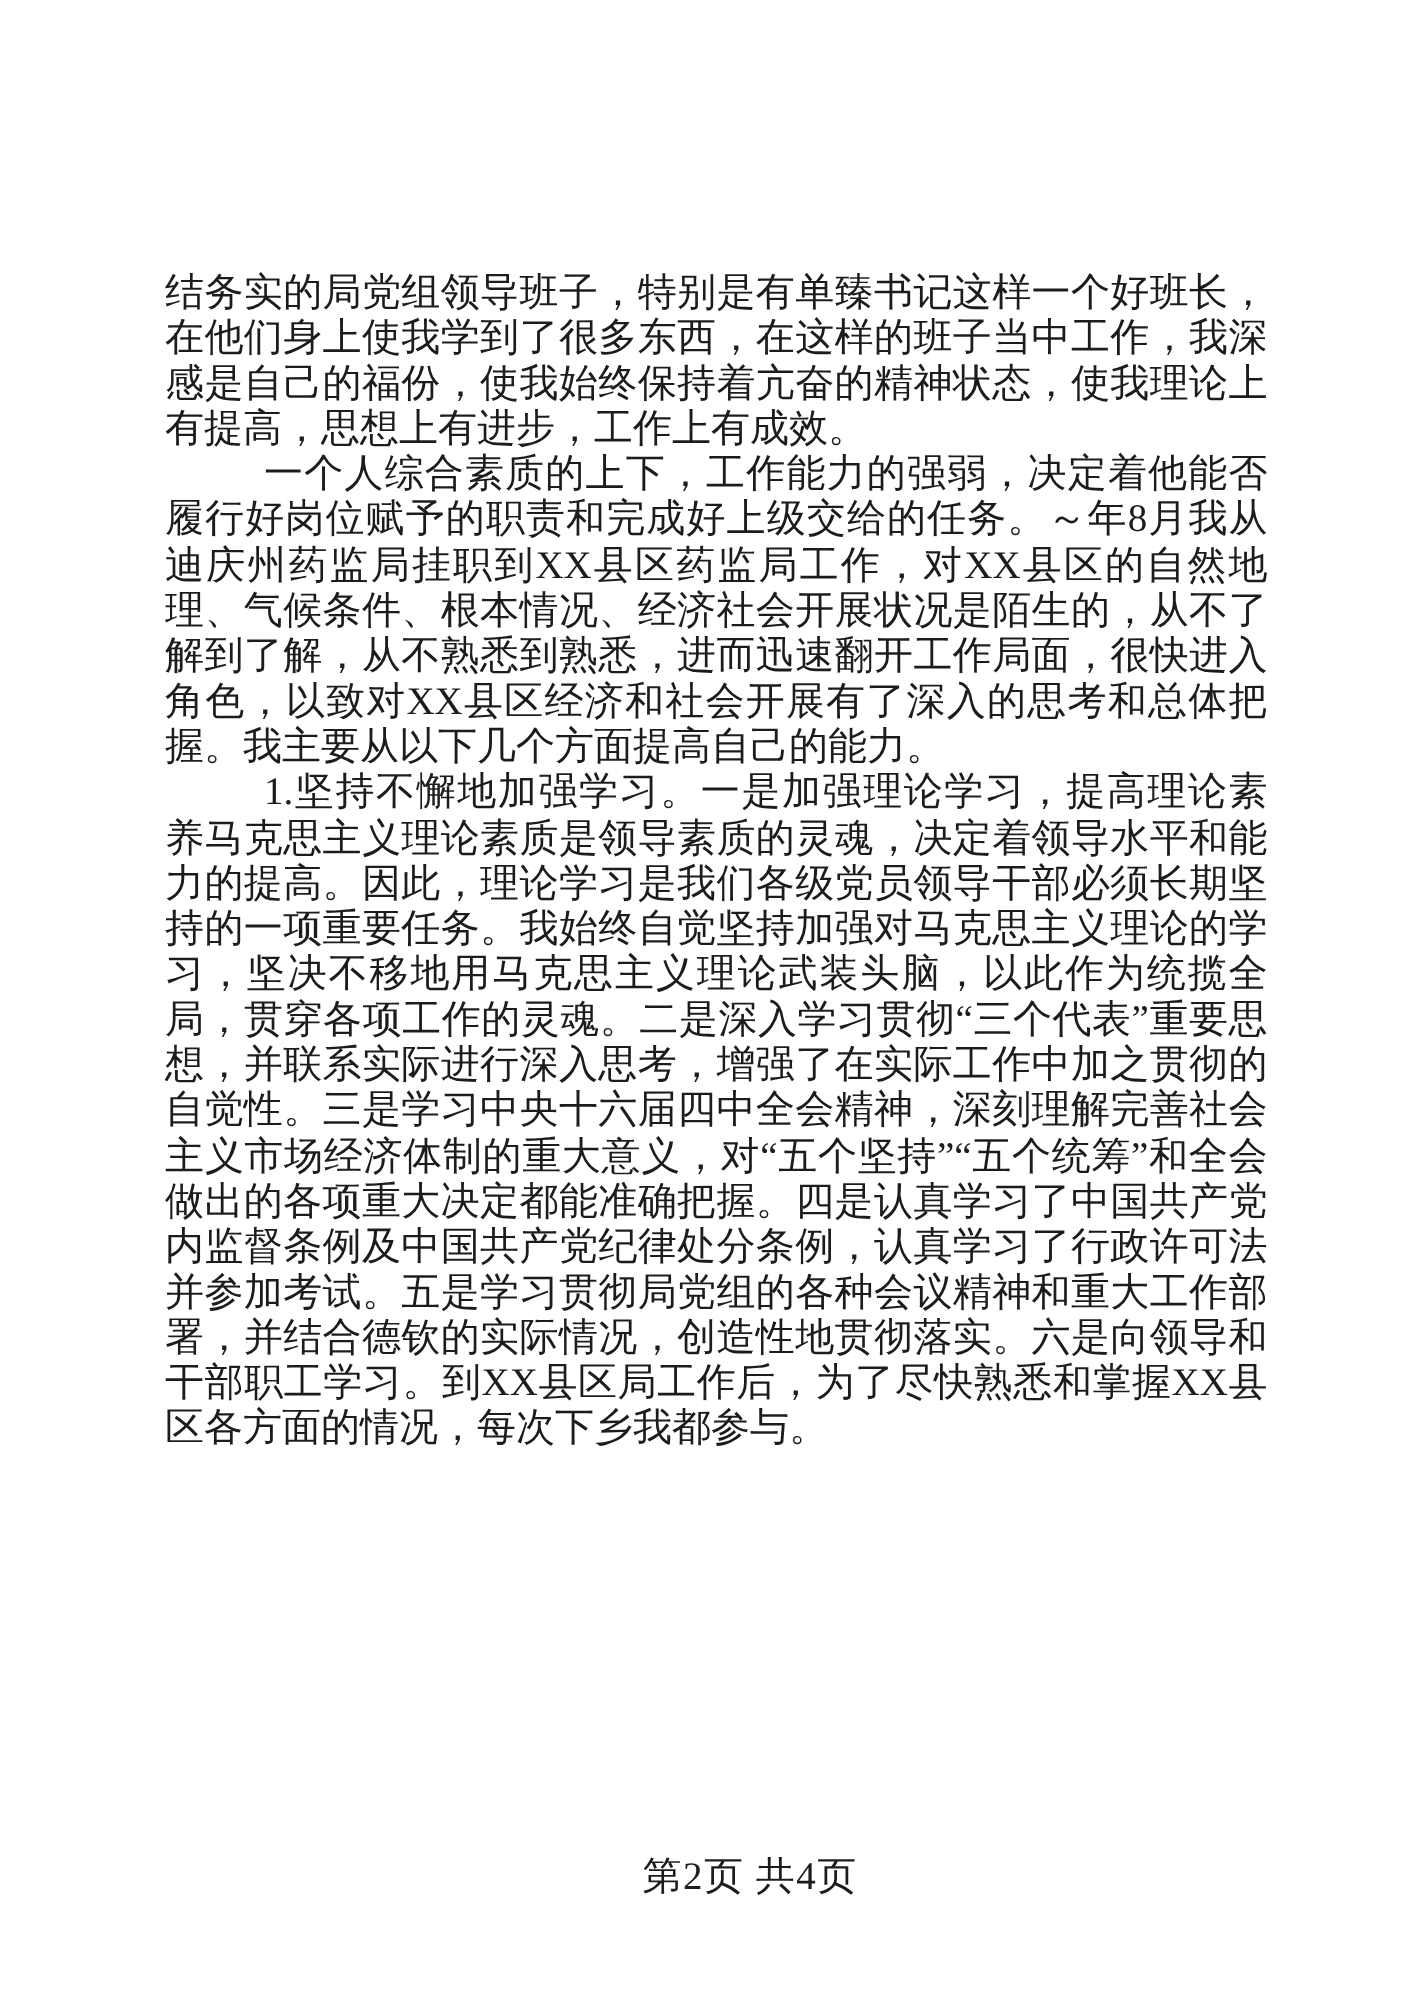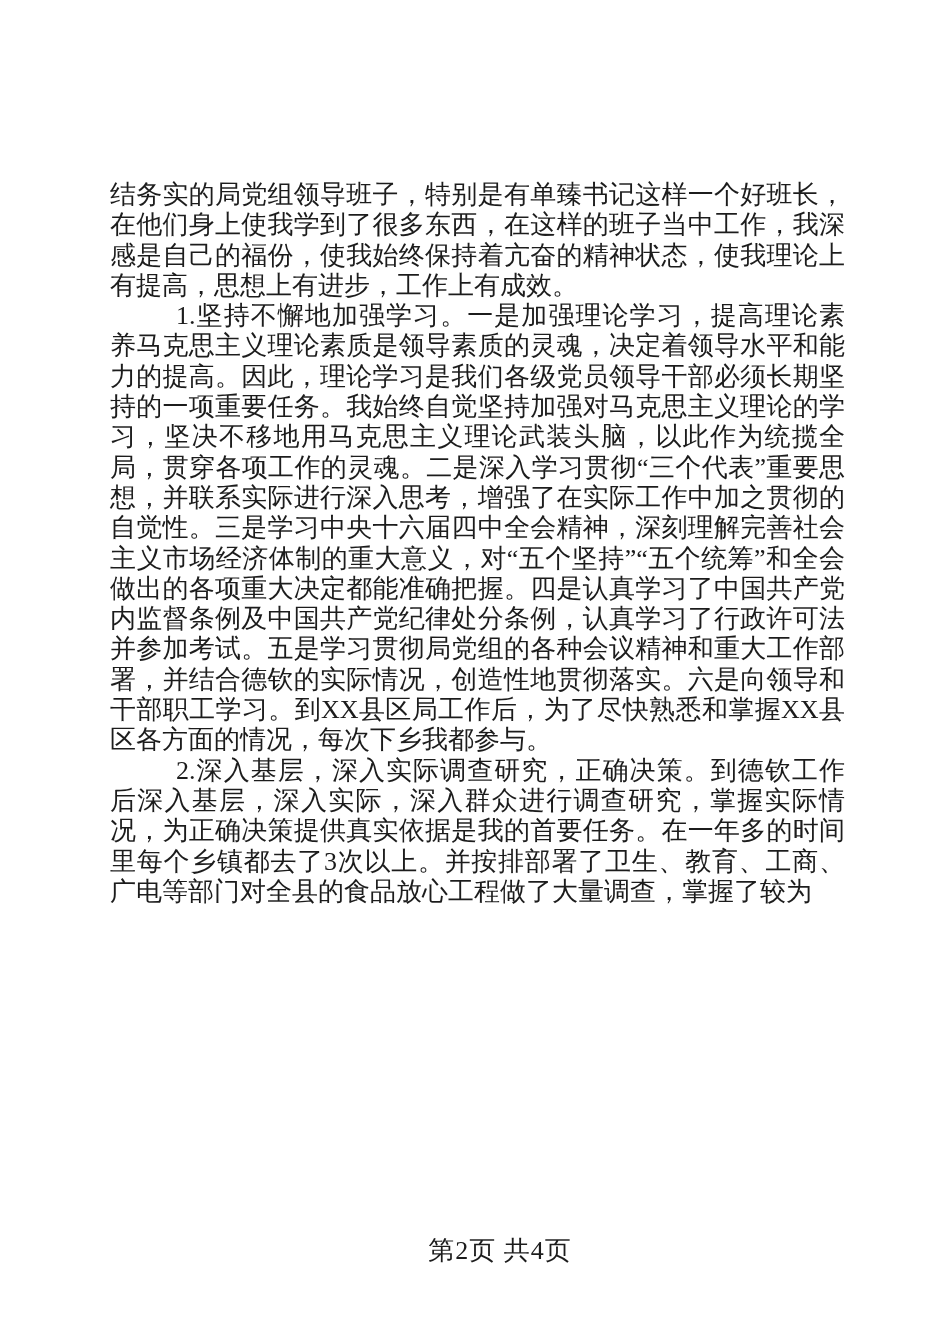--- a/index.html
+++ b/index.html
@@ -50,19 +50,19 @@
     line-height: 26px;
     letter-spacing: 1px;
   }
 </style>
 </head>
 <body>
 
 <div class="page">
   <div class="text-block" id="body-container">
       <p class="para">结务实的局党组领导班子，特别是有单臻书记这样一个好班长，在他们身上使我学到了很多东西，在这样的班子当中工作，我深感是自己的福份，使我始终保持着亢奋的精神状态，使我理论上有提高，思想上有进步，工作上有成效。</p>
+      <p class="para indent">一个人综合素质的上下，工作能力的强弱，决定着他能否履行好岗位赋予的职责和完成好上级交给的任务。～年8月我从迪庆州药监局挂职到XX县区药监局工作，对XX县区的自然地理、气候条件、根本情况、经济社会开展状况是陌生的，从不了解到了解，从不熟悉到熟悉，进而迅速翻开工作局面，很快进入角色，以致对XX县区经济和社会开展有了深入的思考和总体把握。我主要从以下几个方面提高自己的能力。</p>
       <p class="para indent">1.坚持不懈地加强学习。一是加强理论学习，提高理论素养马克思主义理论素质是领导素质的灵魂，决定着领导水平和能力的提高。因此，理论学习是我们各级党员领导干部必须长期坚持的一项重要任务。我始终自觉坚持加强对马克思主义理论的学习，坚决不移地用马克思主义理论武装头脑，以此作为统揽全局，贯穿各项工作的灵魂。二是深入学习贯彻“三个代表”重要思想，并联系实际进行深入思考，增强了在实际工作中加之贯彻的自觉性。三是学习中央十六届四中全会精神，深刻理解完善社会主义市场经济体制的重大意义，对“五个坚持”“五个统筹”和全会做出的各项重大决定都能准确把握。四是认真学习了中国共产党内监督条例及中国共产党纪律处分条例，认真学习了行政许可法并参加考试。五是学习贯彻局党组的各种会议精神和重大工作部署，并结合德钦的实际情况，创造性地贯彻落实。六是向领导和干部职工学习。到XX县区局工作后，为了尽快熟悉和掌握XX县区各方面的情况，每次下乡我都参与。</p>
-      <p class="para indent">2.深入基层，深入实际调查研究，正确决策。到德钦工作后深入基层，深入实际，深入群众进行调查研究，掌握实际情况，为正确决策提供真实依据是我的首要任务。在一年多的时间里每个乡镇都去了3次以上。并按排部署了卫生、教育、工商、广电等部门对全县的食品放心工程做了大量调查，掌握了较为</p>
     </div>
   <div class="page-footer">
     <span>第2页 共4页</span>
   </div>
 </div>
 
 </body></html>

